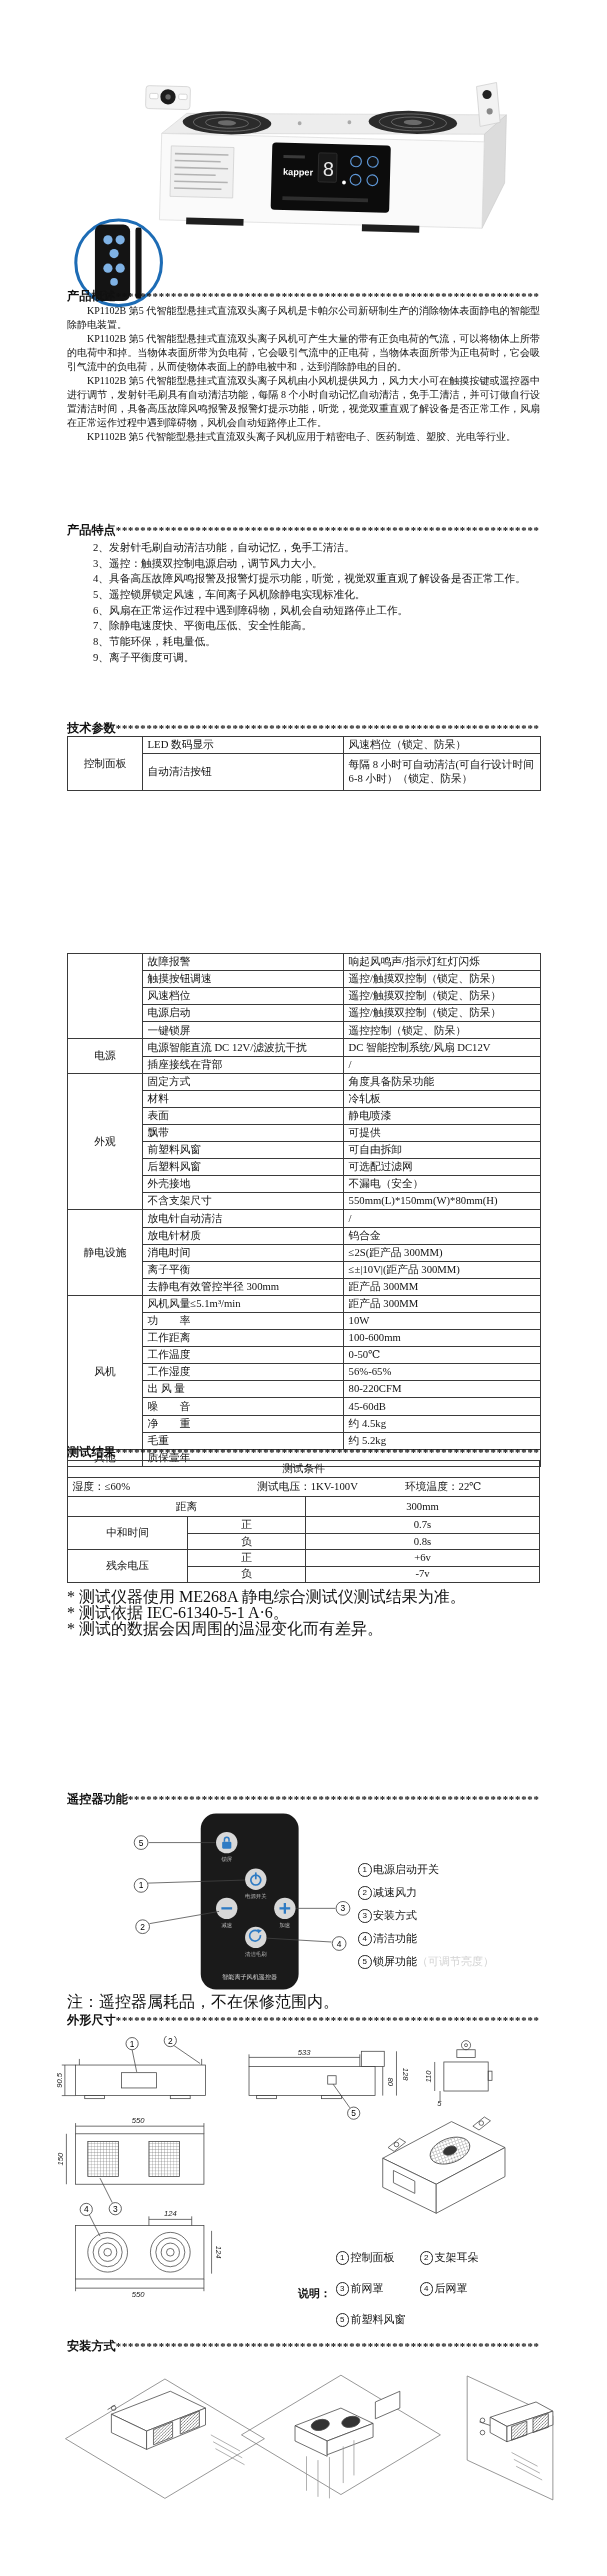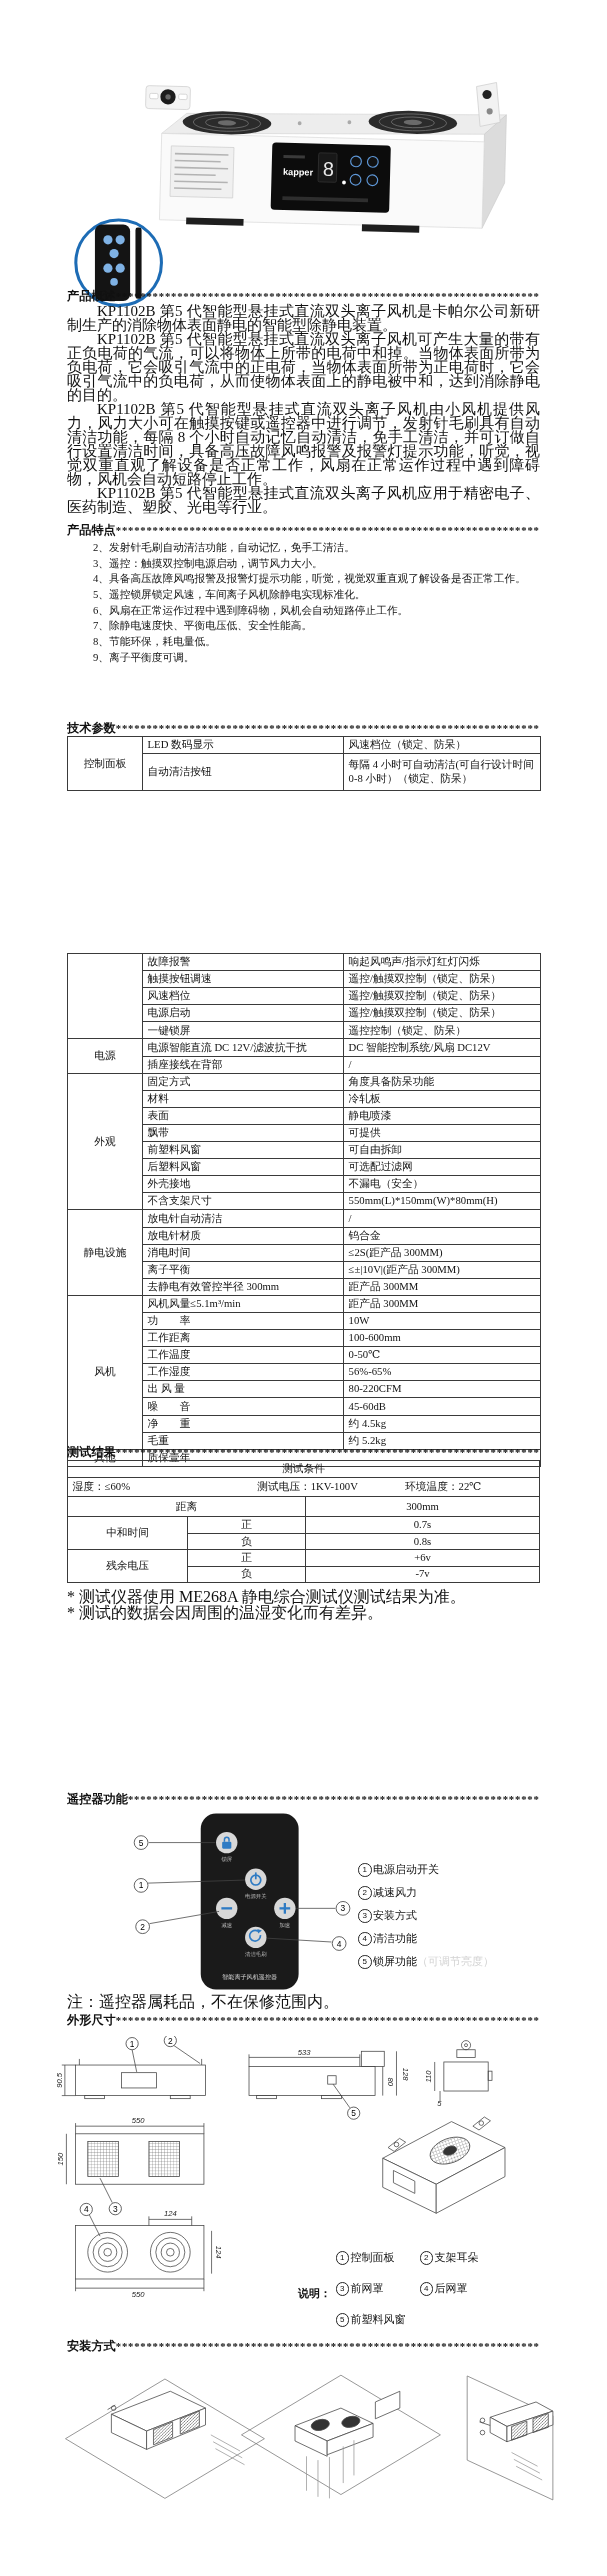--- a/index.html
+++ b/index.html
@@ -2,21 +2,21 @@
 <html style="font-size:12.2px"><head>
 <meta charset="utf-8">
 <style>
   html,body{margin:0;padding:0;background:#fff;}
   body{width:608px;height:2576px;position:relative;
        font-family:"Liberation Serif","DejaVu Serif",serif;color:#111;}
   .abs{position:absolute;}
   .sec{left:67px;width:473px;}
   .sec-h{font-size:12.2px;font-weight:bold;white-space:nowrap;overflow:hidden;width:473px;line-height:15.3px;}
   .sec-h .stars{font-size:10.7px;letter-spacing:0.8px;}
-  .para{font-size:15px;line-height:14px;text-indent:2em;text-align:justify;margin:0;}
+  .para{font-size:10px;line-height:14px;text-indent:2em;text-align:justify;margin:0;}
   .features{list-style:none;margin:1.5px 0 0 0;padding:0 0 0 26px;font-size:10.7px;line-height:15.7px;}
   .features li{padding-left:2em;text-indent:-2em;}
   table.t{border-collapse:collapse;width:472px;font-size:10.7px;table-layout:fixed;}
   table.t td{border:0.8px solid #3a3a3a;padding:0.8px 4.6px;line-height:13.8px;overflow:hidden;}
   table.t td.g{text-align:center;padding:0.8px 1.5px;}
   .spec td{height:14.5px;}
   .testt td{text-align:center;}
   .testt .cond{display:flex;text-align:left;align-items:flex-end;}
   .testt .cond span{display:block;}
   .testt .cond .c1{width:40%;}
@@ -137,21 +137,21 @@
         <col style="width:197px">
       </colgroup>
     <tbody>
         <tr>
       <td class="g" rowspan="2">控制面板</td>
       <td>LED 数码显示</td>
       <td>风速档位（锁定、防呆）</td>
     </tr>
     <tr style="height:37px">
       <td>自动清洁按钮</td>
-      <td>每隔 4 小时可自动清洁(可自行设计时间 0-8 小时）（锁定、防呆）</td>
+      <td>每隔 8 小时可自动清洁(可自行设计时间 6-8 小时）（锁定、防呆）</td>
     </tr>
   </tbody>
     </table>
 </div>
 
 <table class="t spec abs" style="left:67px;top:953px">
   <colgroup>
       <col style="width:75px">
       <col style="width:201px">
       <col style="width:197px">
@@ -325,20 +325,21 @@
       <td>+6v</td>
         </tr>
     <tr style="height:13.8px">
       <td>负</td>
       <td>-7v</td>
         </tr>
   </tbody>
     </table>
   <div style="margin-top:6.1px">
     <p class="note-line">* 测试仪器使用 ME268A 静电综合测试仪测试结果为准。</p>
+    <p class="note-line">* 测试依据 IEC-61340-5-1 A·6。</p>
     <p class="note-line">* 测试的数据会因周围的温湿变化而有差异。</p>
   </div>
 </div>
 
 <div class="abs sec" style="top:1792px">
   <div class="sec-h"><span>遥控器功能</span><span class="stars">**********************************************************************</span></div>
 </div>
 
 <svg class="abs" style="left:115px;top:1812px" width="329" height="182" viewBox="0 0 430 238">
   <rect x="112" y="2" width="128" height="230" rx="20" fill="#1a1a1a"></rect>

